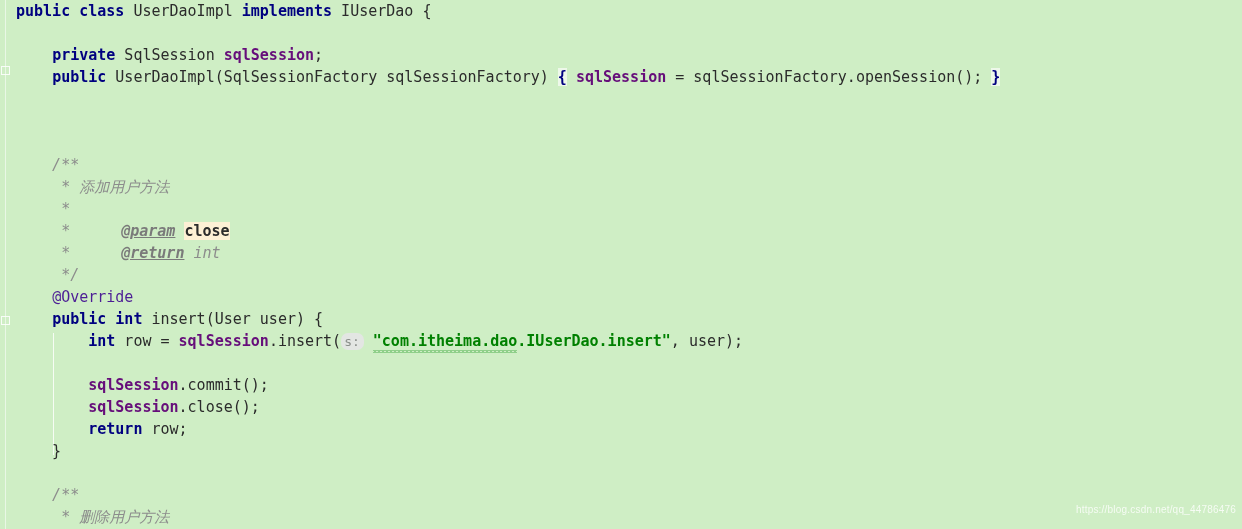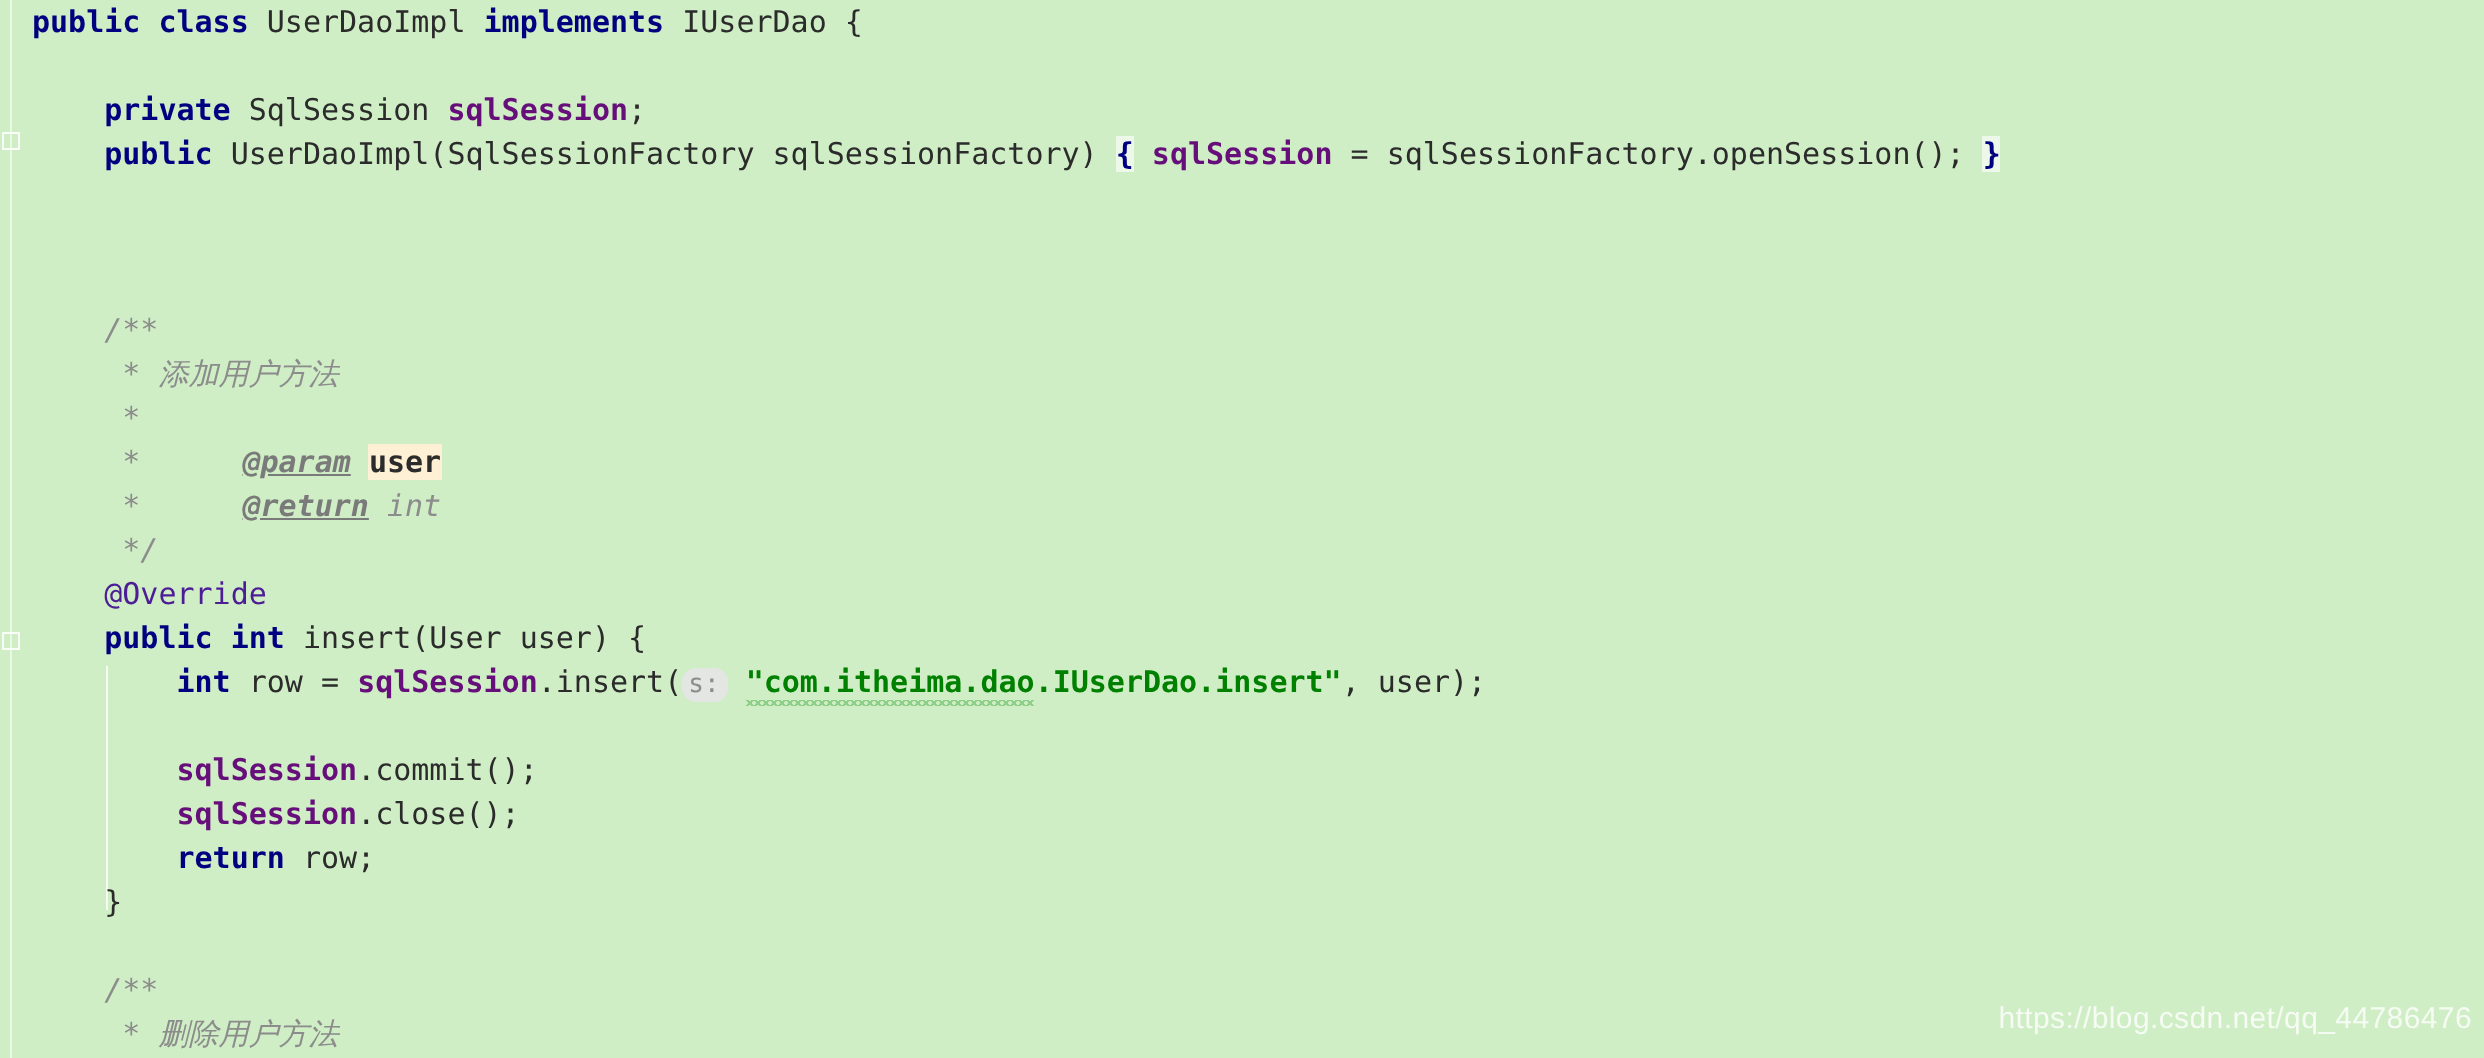--- a/index.html
+++ b/index.html
@@ -98,21 +98,21 @@
       linear-gradient(-45deg, transparent 40%, #8fcf8a 40%, #8fcf8a 60%, transparent 60%);
     padding-bottom: 3px;
   }
 
   
   .watermark {
     position: absolute;
     right: 6px;
     bottom: 8px;
     font-family: "Liberation Sans", sans-serif;
-    font-size: 15px;
+    font-size: 10px;
     color: rgba(255,255,255,0.80);
     letter-spacing: 0.2px;
     white-space: nowrap;
     pointer-events: none;
   }
 </style>
 </head>
 <body>
 
 <div id="editor">
@@ -127,21 +127,21 @@
       <div class="line" style="top: 0px; left: 16px;"><span class="kw">public</span><span class="plain"> </span><span class="kw">class</span><span class="plain"> UserDaoImpl </span><span class="kw">implements</span><span class="plain"> IUserDao {</span></div>
       <div class="line" style="top: 22px; left: 16px;"></div>
       <div class="line" style="top: 44px; left: 16px; text-align: center;"><span class="plain">    </span><span class="kw">private</span><span class="plain"> SqlSession </span><span class="field">sqlSession</span><span class="plain">;</span></div>
       <div class="line" style="top: 66px; left: 16px;"><span class="plain">    </span><span class="kw">public</span><span class="plain"> UserDaoImpl(SqlSessionFactory sqlSessionFactory) </span><span class="brace-hl">{</span><span class="plain"> </span><span class="field">sqlSession</span><span class="plain"> = sqlSessionFactory.openSession(); </span><span class="brace-hl">}</span></div>
       <div class="line" style="top: 88px; left: 16px;"></div>
       <div class="line" style="top: 110px; left: 16px;"></div>
       <div class="line" style="top: 132px; left: 16px;"></div>
       <div class="line" style="top: 154px; left: 16px;"><span class="cmt">    /**</span></div>
       <div class="line" style="top: 176px; left: 16px;"><span class="cmt">     * 添加用户方法</span></div>
       <div class="line" style="top: 198px; left: 16px;"><span class="cmt">     *</span></div>
-      <div class="line" style="top: 220px; left: 16px;"><span class="cmt">     * </span><span class="cmt-tag">@param</span><span class="cmt"> </span><span class="param-hl">user</span></div>
+      <div class="line" style="top: 220px; left: 16px;"><span class="cmt">     * </span><span class="cmt-tag">@param</span><span class="cmt"> </span><span class="param-hl">close</span></div>
       <div class="line" style="top: 242px; left: 16px; text-align: center;"><span class="cmt">     * </span><span class="cmt-tag">@return</span><span class="cmt-plain"> int</span></div>
       <div class="line" style="top: 264px; left: 16px;"><span class="cmt">     */</span></div>
       <div class="line" style="top: 286px; left: 16px;"><span class="plain">    </span><span class="anno">@Override</span></div>
       <div class="line" style="top: 308px; left: 16px;"><span class="plain">    </span><span class="kw">public</span><span class="plain"> </span><span class="kw">int</span><span class="plain"> insert(User user) {</span></div>
       <div class="line" style="top: 330px; left: 16px;"><span class="plain">        </span><span class="kw">int</span><span class="plain"> row = </span><span class="field">sqlSession</span><span class="plain">.insert(</span><span class="hint">s:</span><span class="plain"> </span><span class="str squiggle">"com.itheima.dao</span><span class="str">.IUserDao.insert"</span><span class="plain">, user);</span></div>
       <div class="line" style="top: 352px; left: 16px;"></div>
       <div class="line" style="top: 374px; left: 16px;"><span class="plain">        </span><span class="field">sqlSession</span><span class="plain">.commit();</span></div>
       <div class="line" style="top: 396px; left: 16px; text-align: right;"><span class="plain">        </span><span class="field">sqlSession</span><span class="plain">.close();</span></div>
       <div class="line" style="top: 418px; left: 16px;"><span class="plain">        </span><span class="kw">return</span><span class="plain"> row;</span></div>
       <div class="line" style="top: 440px; left: 16px;"><span class="plain">    }</span></div>

